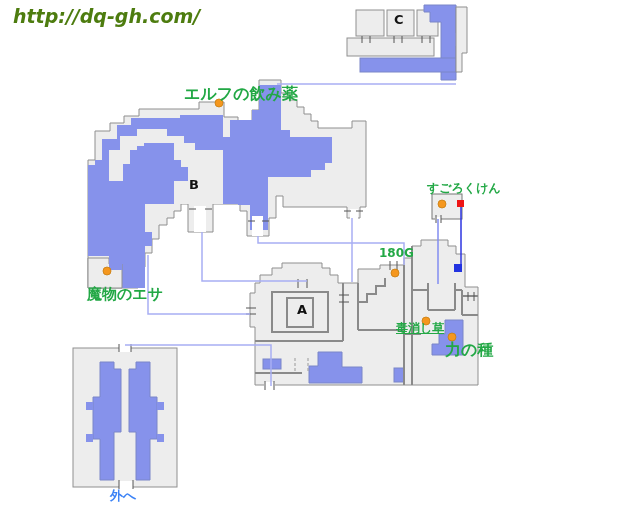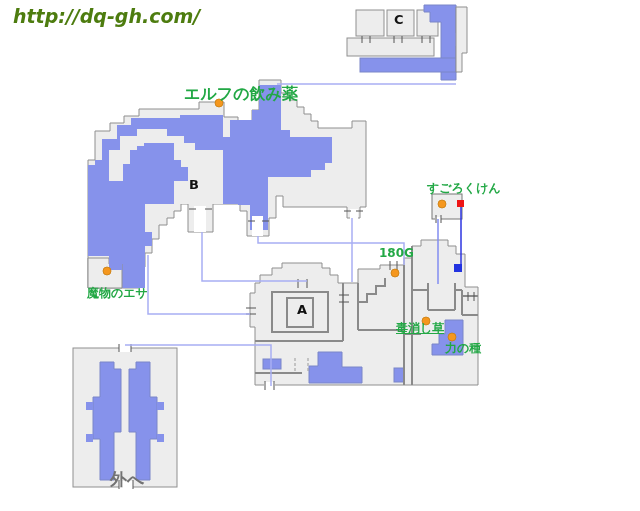--- a/index.html
+++ b/index.html
@@ -113,24 +113,24 @@
       <circle cx="107" cy="271" r="4" fill="#f5971e" stroke="#c87f12" stroke-width="0.8"></circle>
       <circle cx="442" cy="204" r="4" fill="#f5971e" stroke="#c87f12" stroke-width="0.8"></circle>
       <circle cx="395" cy="273" r="4" fill="#f5971e" stroke="#c87f12" stroke-width="0.8"></circle>
       <circle cx="426" cy="321" r="4" fill="#f5971e" stroke="#c87f12" stroke-width="0.8"></circle>
       <circle cx="452" cy="337" r="4" fill="#f5971e" stroke="#c87f12" stroke-width="0.8"></circle>
       <rect x="457" y="200" width="7" height="7" fill="#ee1515"></rect>
       <rect x="454" y="264" width="8" height="8" fill="#2233e0"></rect>
     </svg>
   <div id="labels">
       <div class="label" style="left: 184px; top: 86px; color: rgb(34, 168, 69); font-size: 16px;">エルフの飲み薬</div>
-      <div class="label" style="left: 87px; top: 287px; color: rgb(34, 168, 69); font-size: 12px;">魔物のエサ</div>
+      <div class="label" style="left: 87px; top: 287px; color: rgb(34, 168, 69); font-size: 15px;">魔物のエサ</div>
       <div class="label" style="left: 427px; top: 182px; color: rgb(34, 168, 69); font-size: 12px; text-align: center;">すごろくけん</div>
       <div class="label" style="left: 367px; top: 247px; color: rgb(34, 168, 69); font-size: 12px; margin-left: 12px;">180G</div>
       <div class="label" style="left: 396px; top: 322px; color: rgb(34, 168, 69); font-size: 12px; text-decoration: underline;">毒消し草</div>
-      <div class="label" style="left: 445px; top: 342px; color: rgb(34, 168, 69); font-size: 12px;">力の種</div>
-      <div class="label" style="left: 110px; top: 471px; color: #737373; font-size: 17px;">外へ</div>
+      <div class="label" style="left: 445px; top: 342px; color: rgb(34, 168, 69); font-size: 16px;">力の種</div>
+      <div class="label" style="left: 110px; top: 489px; color: #3b82f6; font-size: 13px;">外へ</div>
       <div class="label" style="left: 297px; top: 303px; color: rgb(17, 17, 17); font-size: 13px;">A</div>
       <div class="label" style="left: 189px; top: 178px; color: rgb(17, 17, 17); font-size: 13px;">B</div>
       <div class="label" style="left: 394px; top: 13px; color: rgb(17, 17, 17); font-size: 13px;">C</div>
     </div>
   <a class="url">http://dq-gh.com/</a>
 </div>
 
 </body></html>

